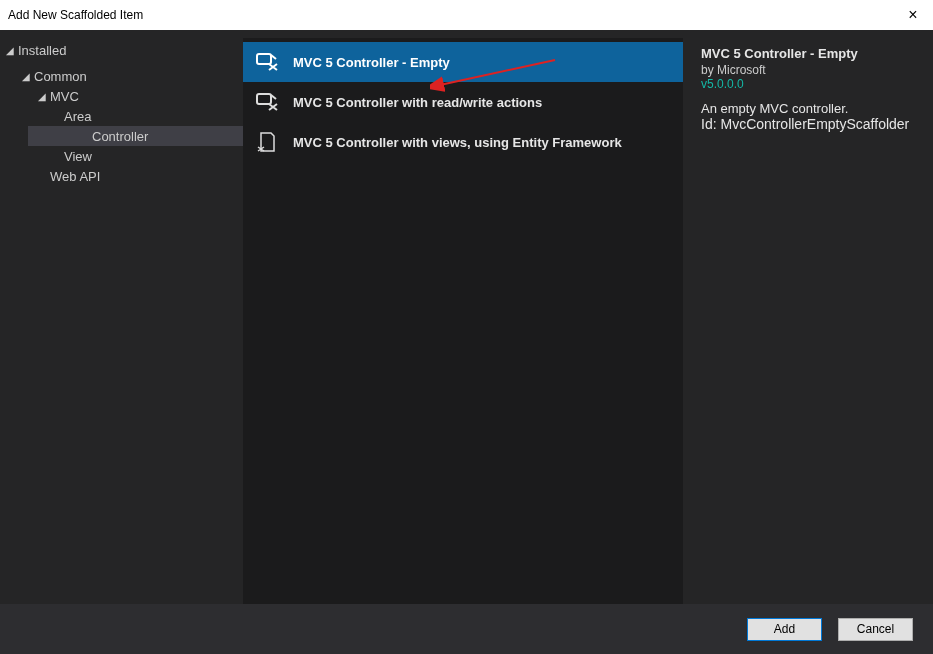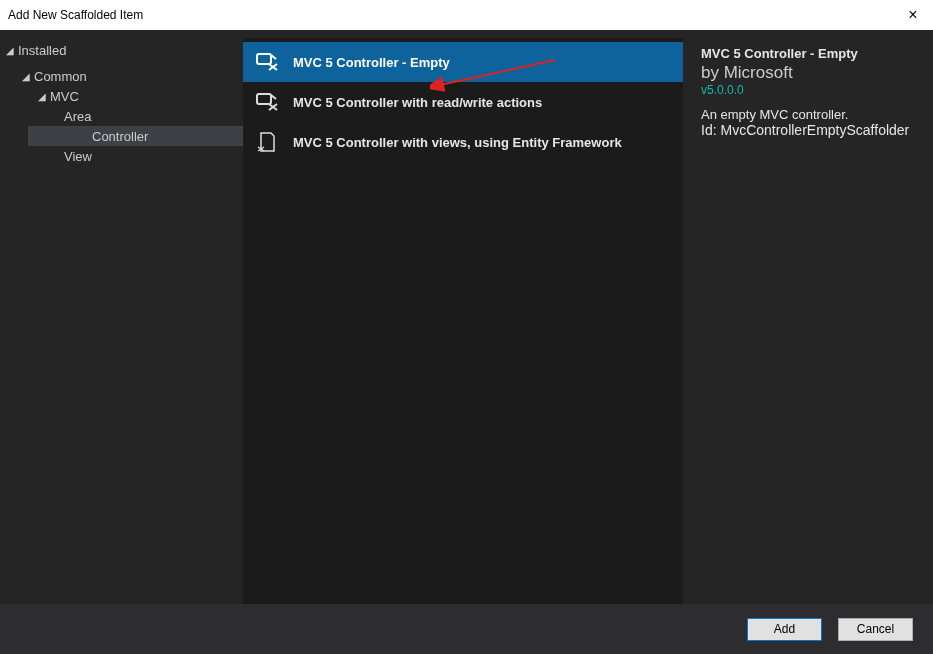--- a/index.html
+++ b/index.html
@@ -97,21 +97,21 @@
   align-items: center;
   justify-content: center;
 }
 
 .details {
   flex: 1;
   padding: 16px 14px 0 18px;
   color: #e6e6e6;
 }
 .details .d-title { font-weight: 700; margin-bottom: 2px; }
-.details .d-by { font-size: 17px; color: #ccc; }
+.details .d-by { font-size: 12px; color: #ccc; }
 .details .d-ver { font-size: 12px; color: #14b8a6; margin-bottom: 10px; }
 .details .d-desc { }
 .details .d-id { font-size: 14px; }
 
 .link-row {
   text-align: center;
   padding: 8px 0 18px 0;
 }
 .link-row a {
   color: #3794ff;
@@ -171,20 +171,23 @@
         <span>MVC</span>
       </div>
       <div class="tree-node tree-leaf" style="padding-left:64px">
         <span>Area</span>
       </div>
       <div class="tree-node tree-leaf selected" style="padding-left:64px">
         <span>Controller</span>
       </div>
       <div class="tree-node tree-leaf" style="padding-left:64px">
         <span>View</span>
+      </div>
+      <div class="tree-node tree-leaf" style="padding-left:50px">
+        <span>Web API</span>
       </div>
     </div>
 
     <div class="center-col">
       <div class="list">
         <div class="list-item selected">
           <span class="icon">
             <svg width="26" height="26" viewBox="0 0 26 26">
               <rect x="3" y="5" width="14" height="10" rx="2" fill="none" stroke="#fff" stroke-width="2"></rect>
               <path d="M15 15 L23 21 M23 15 L15 21" stroke="#fff" stroke-width="2"></path>

